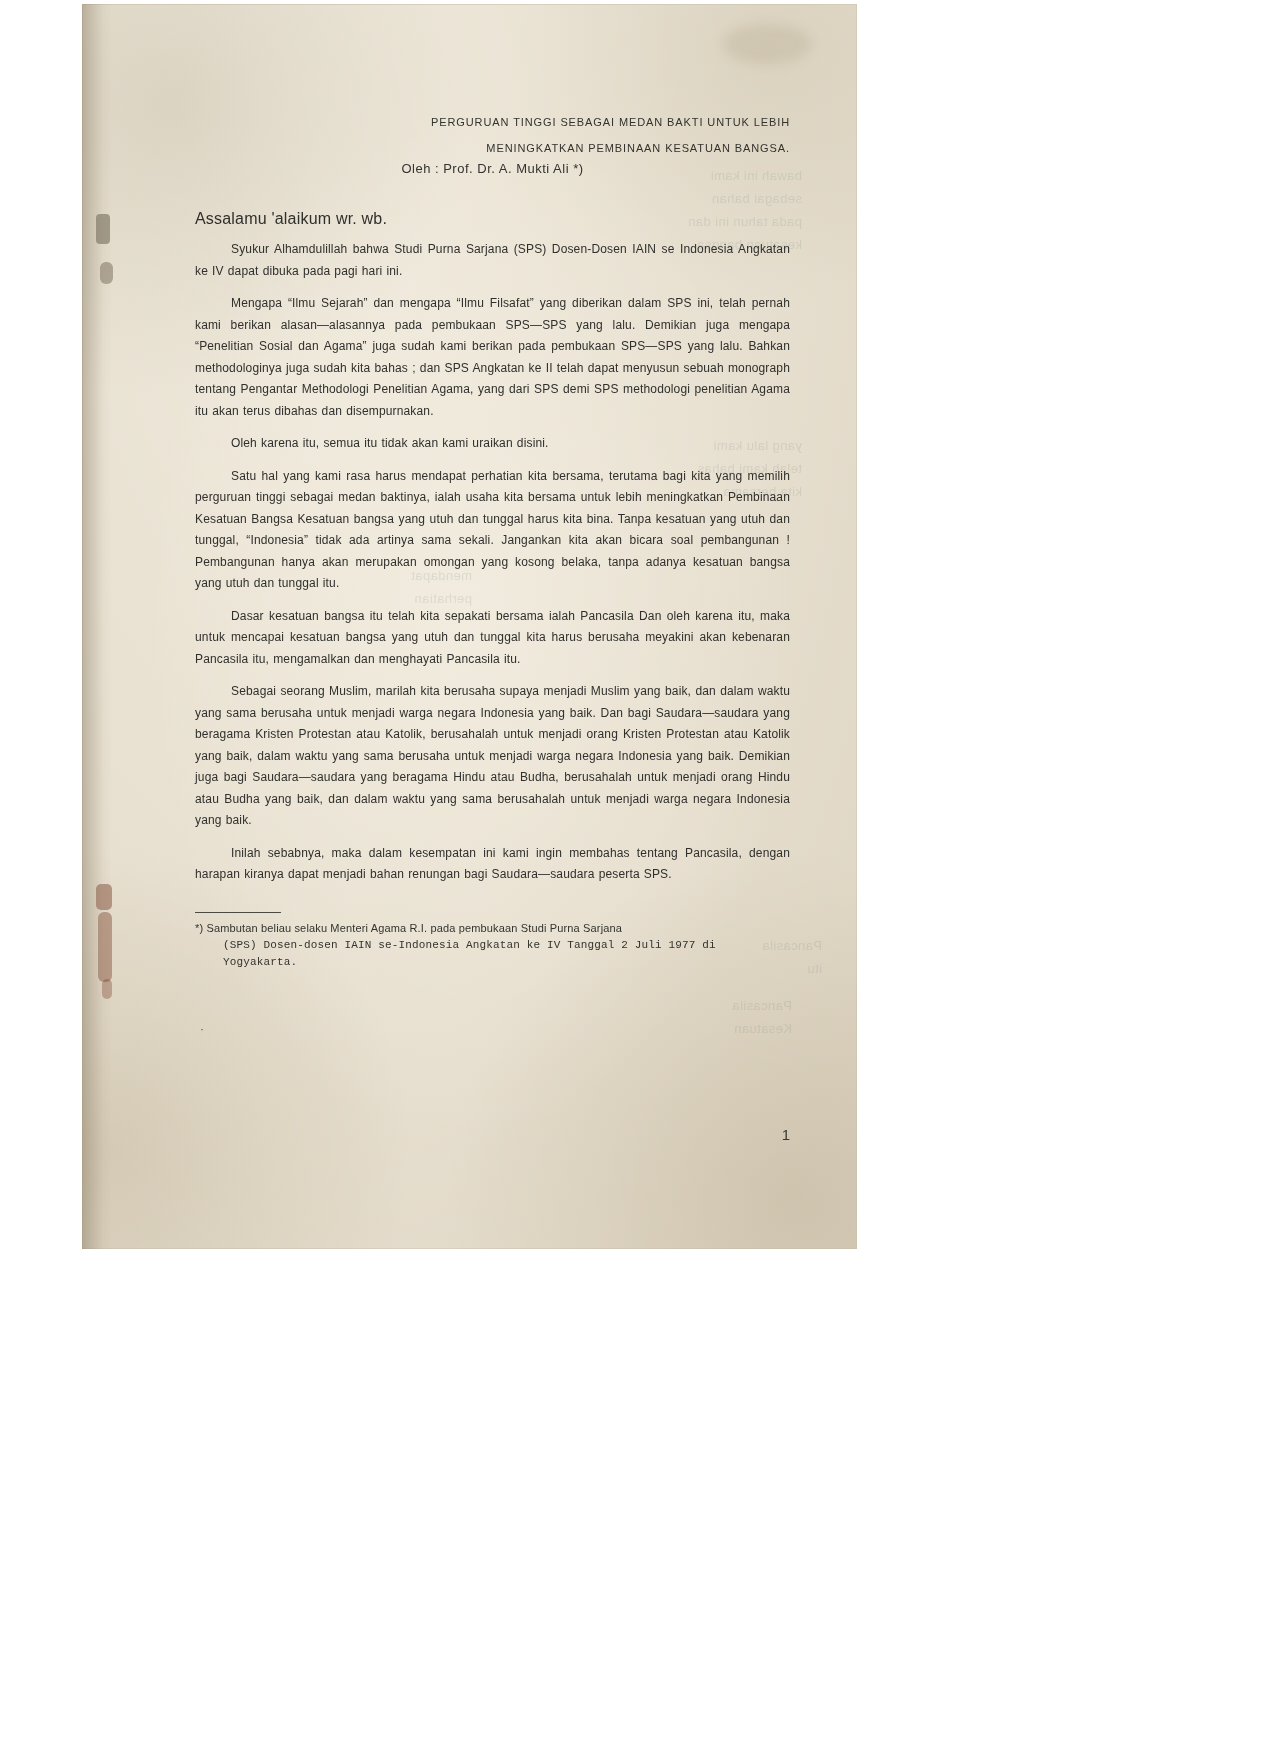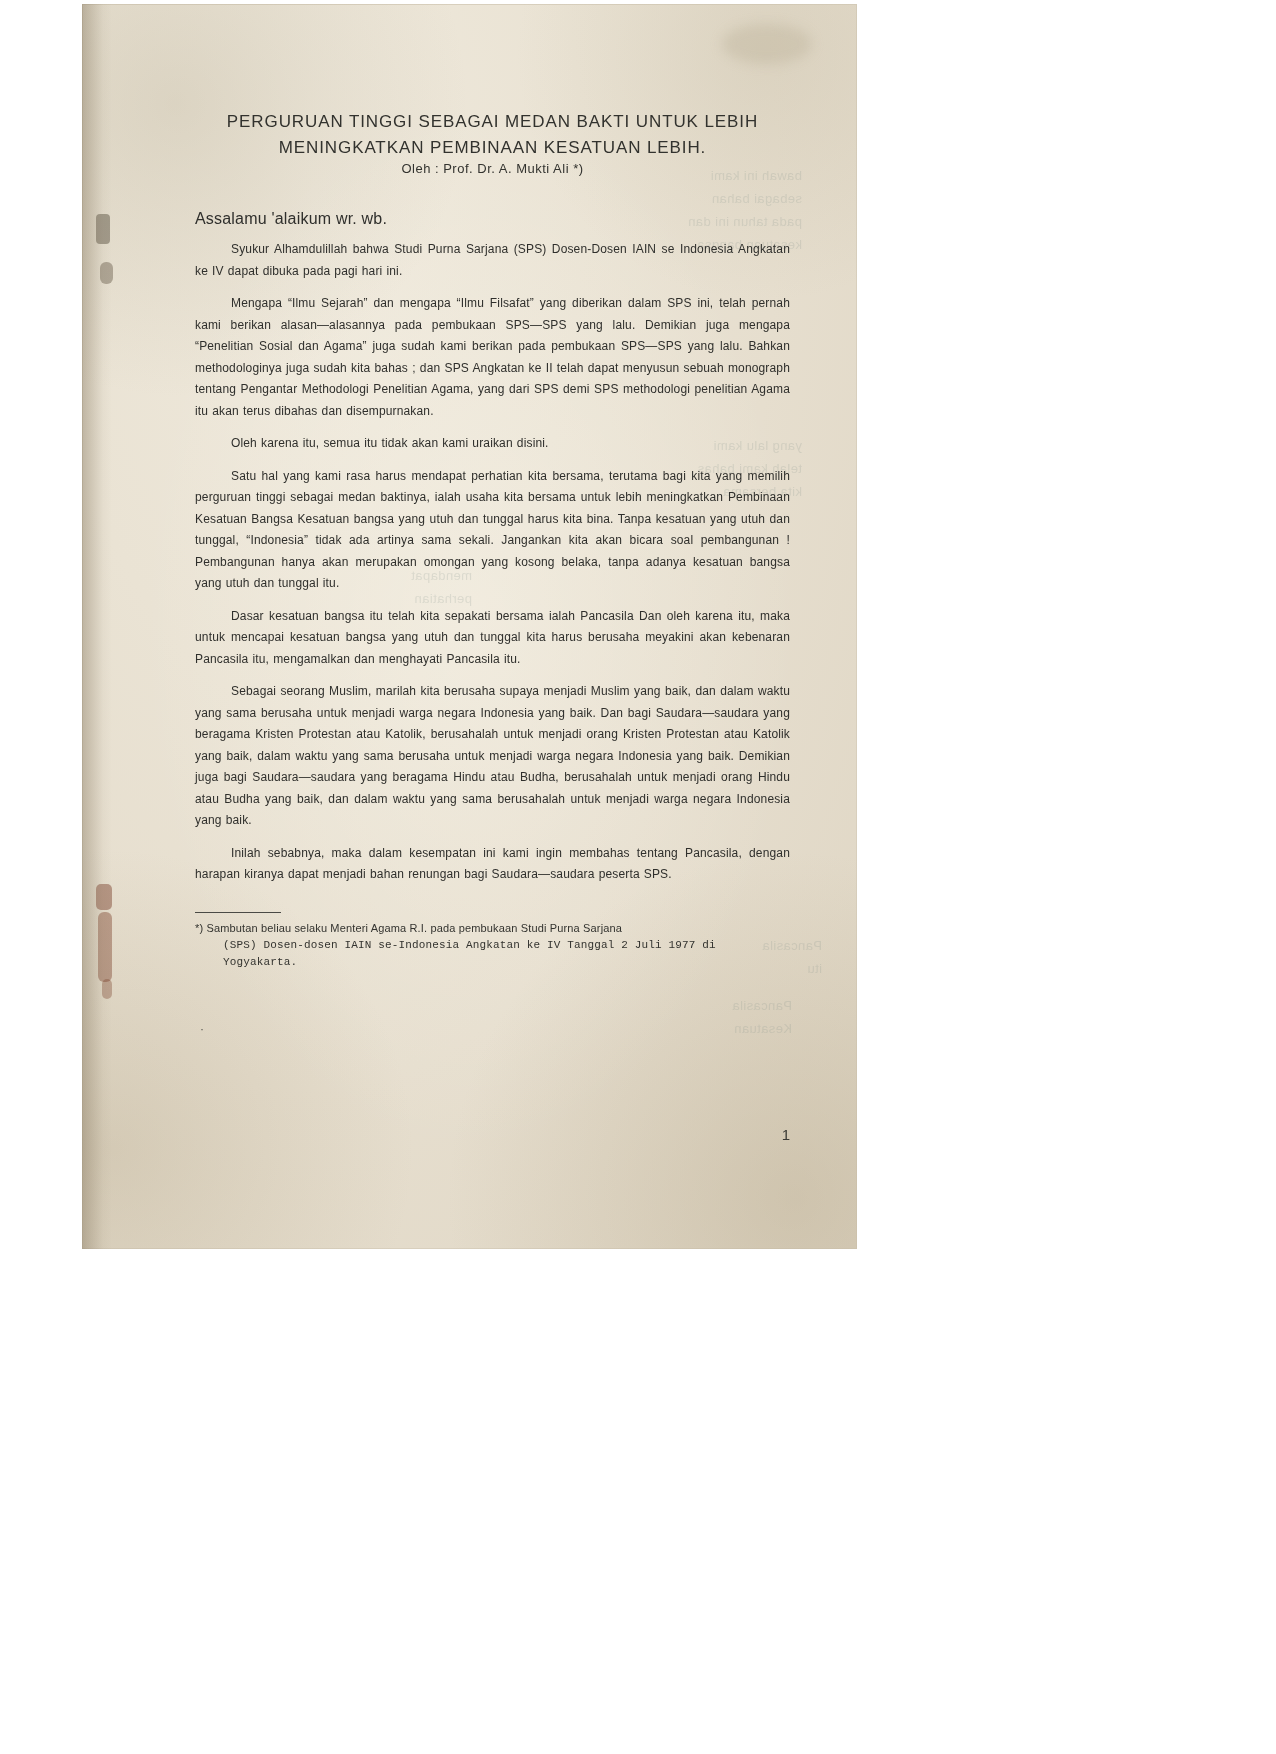--- a/index.html
+++ b/index.html
@@ -72,24 +72,24 @@
 
   #content {
     position: absolute;
     left: 113px;
     top: 105px;
     width: 595px;
     color: #2a2a28;
   }
 
   .doc-title {
-    font-size: 17px;
+    font-size: 11px;
     letter-spacing: 0.9px;
     line-height: 26px;
-    text-align: center;
+    text-align: right;
     color: #32322e;
     margin: 0 0 0 0;
     font-weight: normal;
   }
   .doc-title .l2 { display: block; }
 
   .byline {
     text-align: center;
     font-size: 13px;
     letter-spacing: 0.5px;
@@ -178,21 +178,21 @@
   <div class="smudge" style="left:18px; top:258px; width:13px; height:22px; background:rgba(90,78,60,0.40); border-radius:6px;"></div>
   <div class="smudge" style="left:14px; top:880px; width:16px; height:26px; background:rgba(120,60,40,0.45); border-radius:5px;"></div>
   <div class="smudge" style="left:16px; top:908px; width:14px; height:70px; background:rgba(125,65,42,0.42); border-radius:6px;"></div>
   <div class="smudge" style="left:20px; top:975px; width:10px; height:20px; background:rgba(120,62,40,0.35); border-radius:5px;"></div>
   <div class="smudge" style="left:640px; top:20px; width:90px; height:40px; background:rgba(170,158,130,0.25); filter:blur(6px);"></div>
 
   <div id="content">
 
     <h1 class="doc-title">
       <span class="l1">PERGURUAN TINGGI SEBAGAI MEDAN BAKTI UNTUK LEBIH</span>
-      <span class="l2">MENINGKATKAN PEMBINAAN KESATUAN LEBIH.</span>
+      <span class="l2">MENINGKATKAN PEMBINAAN KESATUAN BANGSA.</span>
     </h1>
 
     <div class="byline">Oleh : Prof. Dr. A. Mukti Ali *)</div>
 
     <div class="salam">Assalamu 'alaikum wr. wb.</div>
 
     <p class="para">Syukur Alhamdulillah bahwa Studi Purna Sarjana (SPS) Dosen-Dosen IAIN se Indonesia Angkatan ke IV dapat dibuka pada pagi hari ini.</p>
     <p class="para">Mengapa “Ilmu Sejarah” dan mengapa “Ilmu Filsafat” yang diberikan dalam SPS ini, telah pernah kami berikan alasan—alasannya pada pembukaan SPS—SPS yang lalu. Demikian juga mengapa “Penelitian Sosial dan Agama” juga sudah kami berikan pada pembukaan SPS—SPS yang lalu. Bahkan methodologinya juga sudah kita bahas ; dan SPS Angkatan ke II telah dapat menyusun sebuah monograph tentang Pengantar Methodologi Penelitian Agama, yang dari SPS demi SPS methodologi penelitian Agama itu akan terus dibahas dan disempurnakan.</p>
     <p class="para">Oleh karena itu, semua itu tidak akan kami uraikan disini.</p>
 

